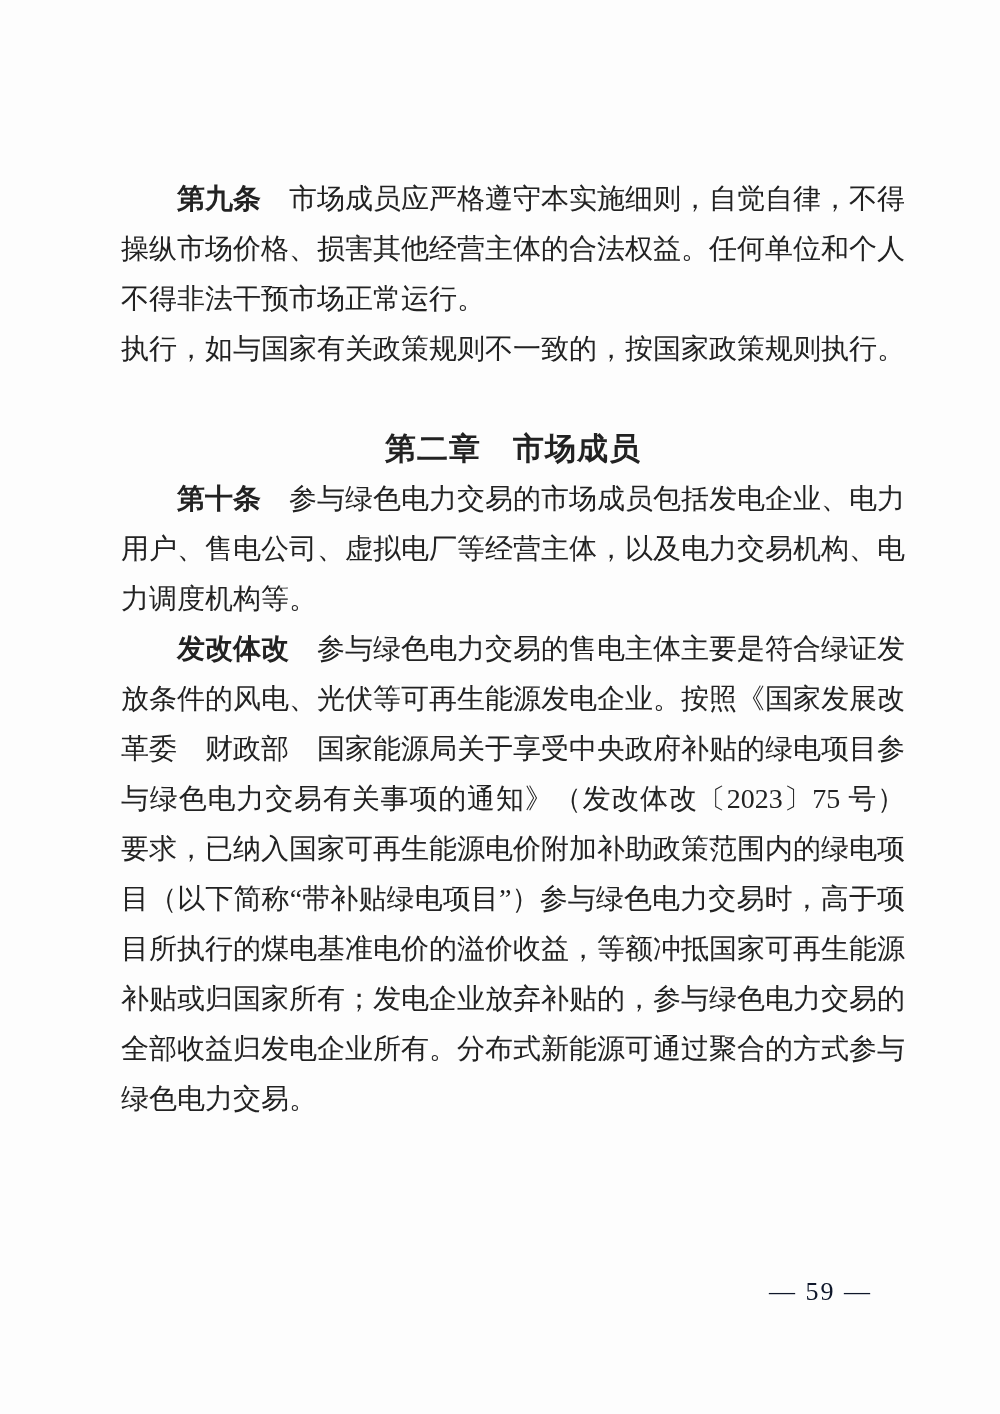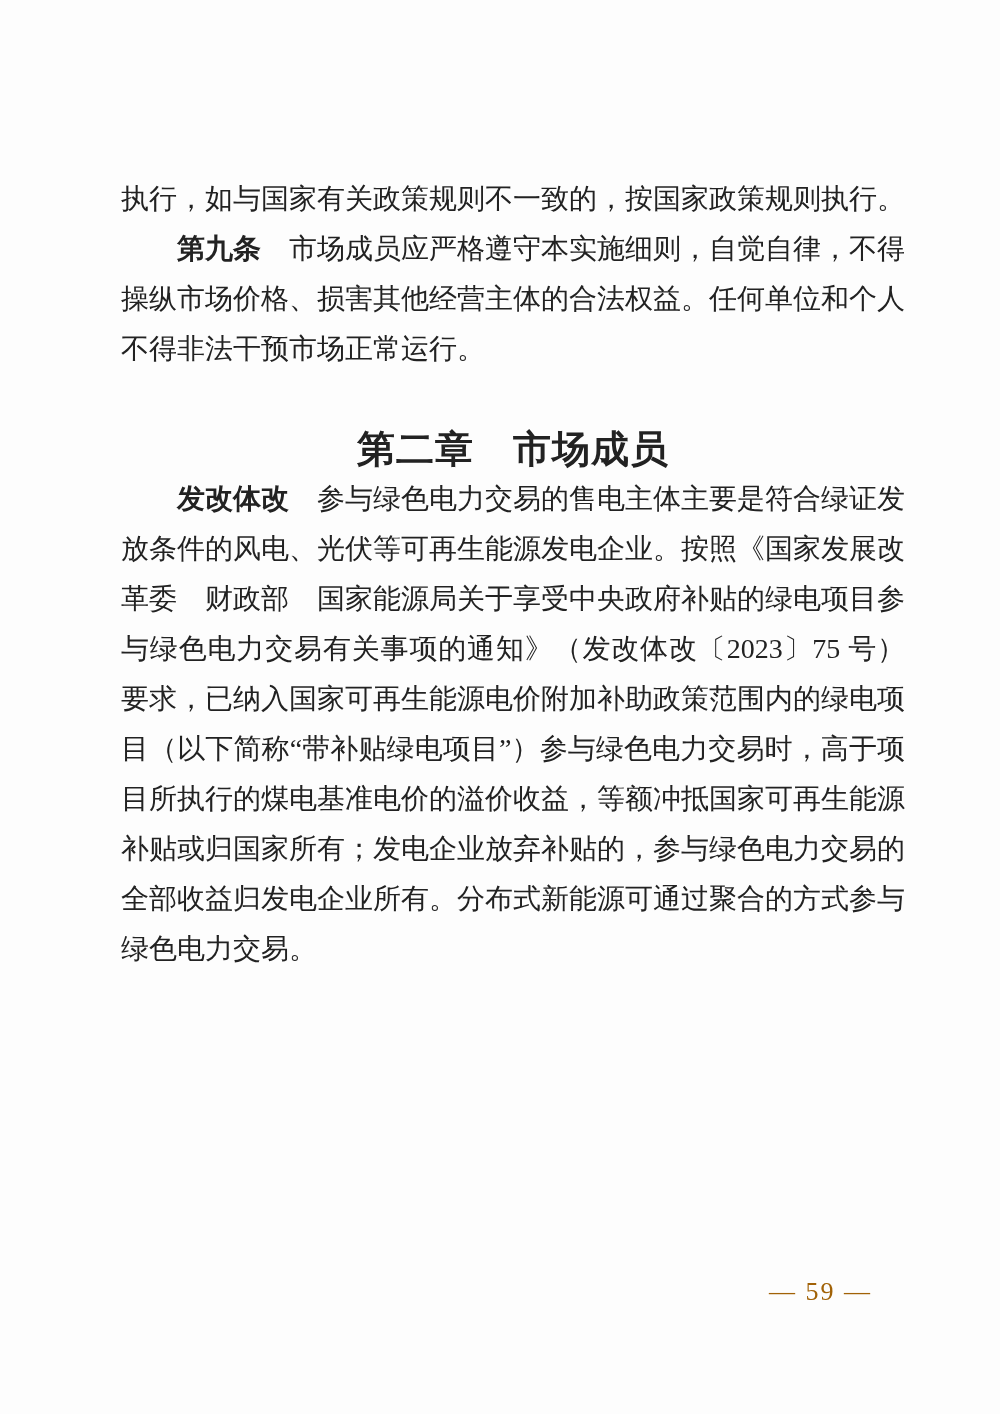--- a/index.html
+++ b/index.html
@@ -33,42 +33,43 @@
     padding: 0;
   }
   p.para.indent {
     text-indent: 2em;
   }
   .lead {
     font-weight: bold;
   }
   .chapter-heading {
     margin: 50px 0 0 0;
-    font-size: 38px;
+    font-size: 31px;
     line-height: 50px;
     font-weight: bold;
     text-align: center;
     text-indent: 0;
     font-family: "Liberation Sans", "DejaVu Sans", sans-serif;
     letter-spacing: 1px;
   }
   .page-number {
     position: absolute;
     top: 1276px;
     right: 128px;
     font-size: 26px;
     line-height: 32px;
     letter-spacing: 2px;
-    color: #a16207;
+    color: #0f172a;
   }
 </style>
 </head>
 <body>
 
 <div class="page">
   <div class="content">
+      <p class="para indent"><span class="lead">第九条</span>　市场成员应严格遵守本实施细则，自觉自律，不得操纵市场价格、损害其他经营主体的合法权益。任何单位和个人不得非法干预市场正常运行。</p>
       <p class="para">执行，如与国家有关政策规则不一致的，按国家政策规则执行。</p>
-      <p class="para indent"><span class="lead">第九条</span>　市场成员应严格遵守本实施细则，自觉自律，不得操纵市场价格、损害其他经营主体的合法权益。任何单位和个人不得非法干预市场正常运行。</p>
       <div class="chapter-heading">第二章　市场成员</div>
+      <p class="para indent"><span class="lead">第十条</span>　参与绿色电力交易的市场成员包括发电企业、电力用户、售电公司、虚拟电厂等经营主体，以及电力交易机构、电力调度机构等。</p>
       <p class="para indent"><span class="lead">发改体改</span>　参与绿色电力交易的售电主体主要是符合绿证发放条件的风电、光伏等可再生能源发电企业。按照《国家发展改革委　财政部　国家能源局关于享受中央政府补贴的绿电项目参与绿色电力交易有关事项的通知》（发改体改〔2023〕75 号）要求，已纳入国家可再生能源电价附加补助政策范围内的绿电项目（以下简称“带补贴绿电项目”）参与绿色电力交易时，高于项目所执行的煤电基准电价的溢价收益，等额冲抵国家可再生能源补贴或归国家所有；发电企业放弃补贴的，参与绿色电力交易的全部收益归发电企业所有。分布式新能源可通过聚合的方式参与绿色电力交易。</p>
     </div>
   <div class="page-number">— 59 —</div>
 </div>
 
 </body></html>

